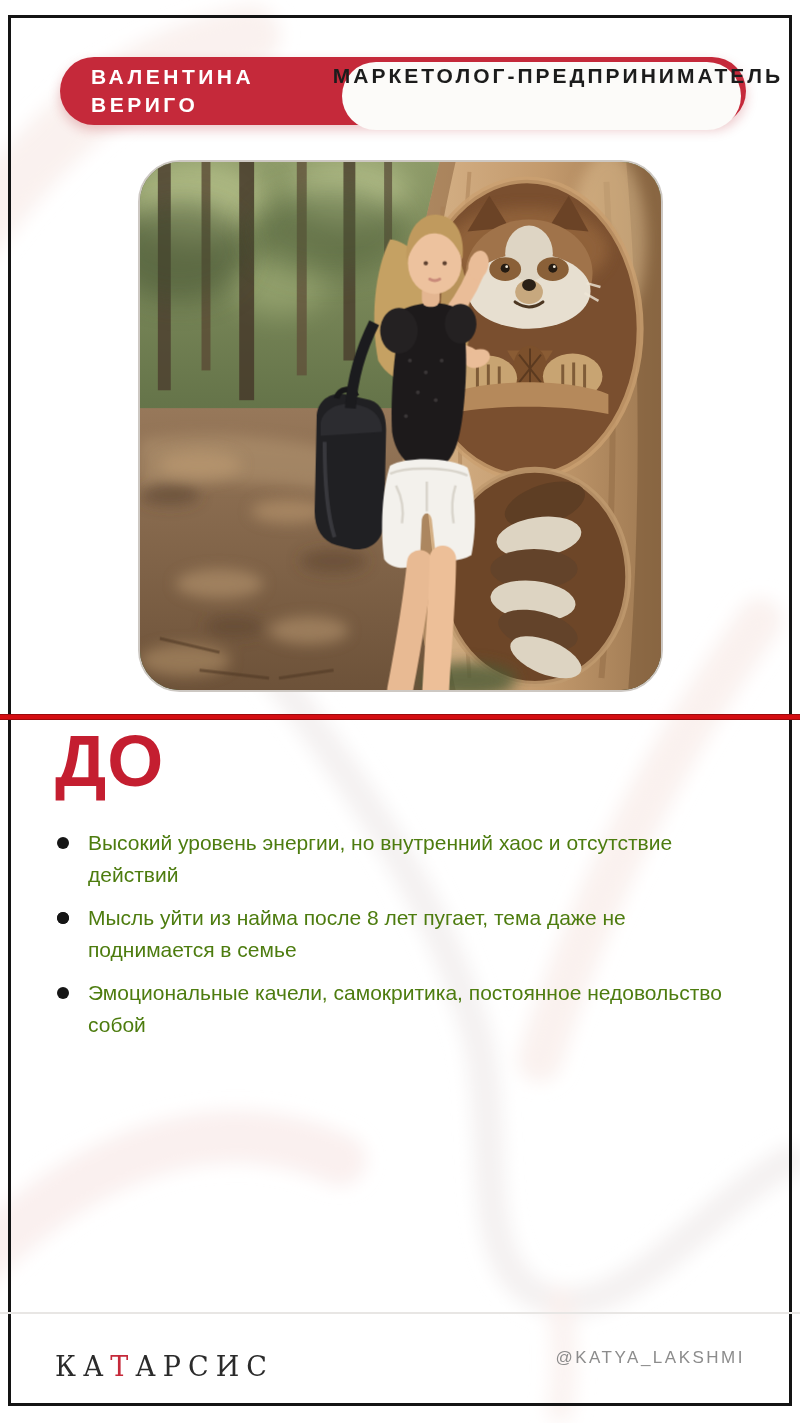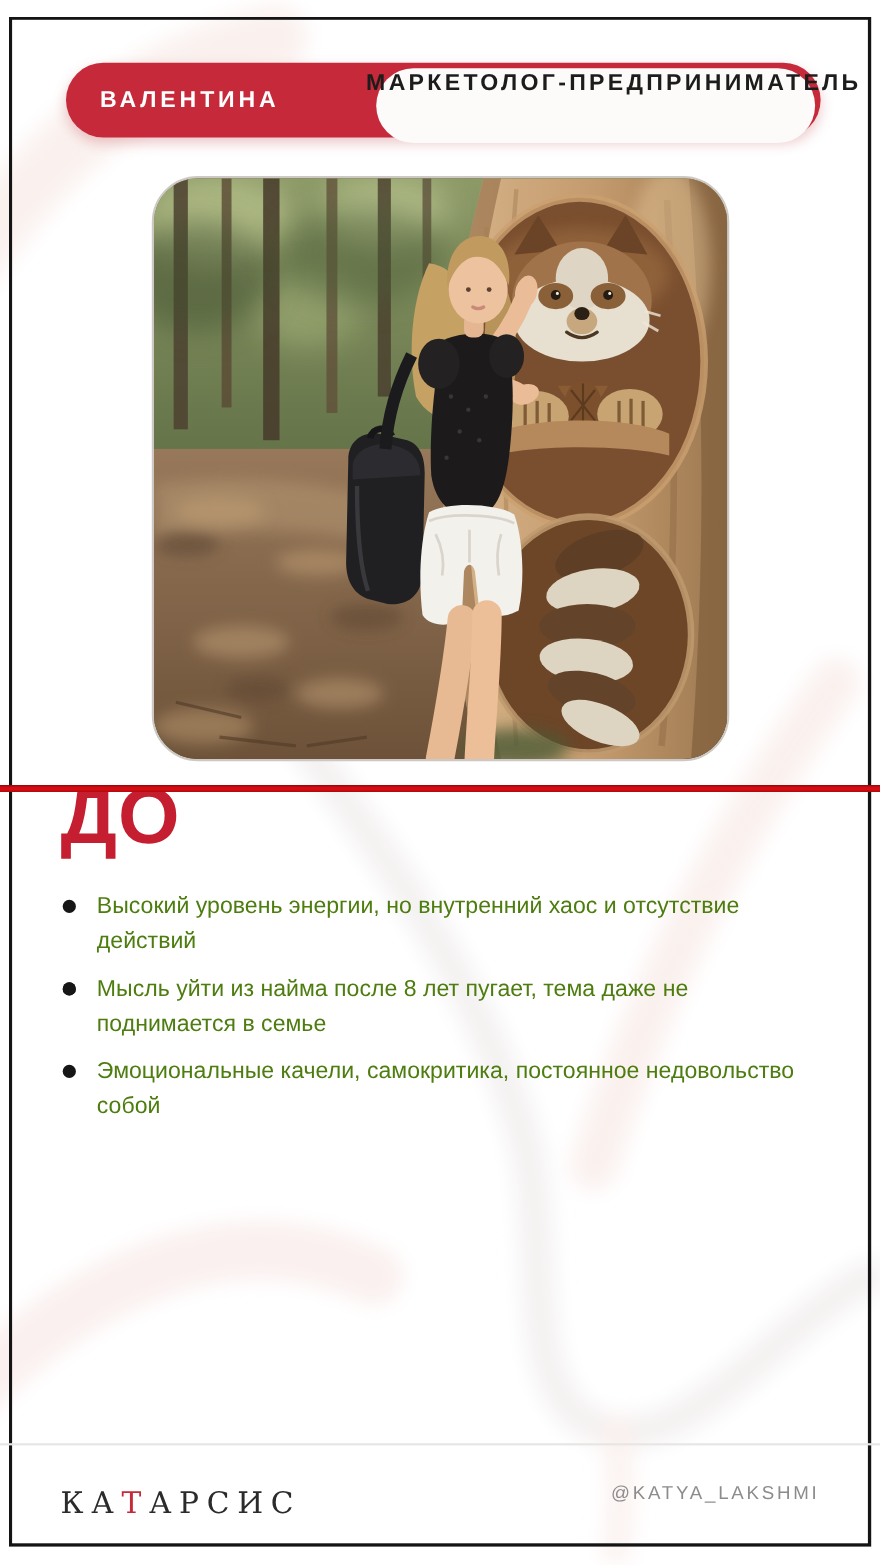--- a/index.html
+++ b/index.html
@@ -38,21 +38,21 @@
     background:#6b7a4f;
   }
   .photo svg{display:block;width:100%;height:100%;}
   
   .divider-red{
     position:absolute;left:0;top:714px;width:800px;height:6px;
     background:#d40d12;border-top:1px solid #9c090d;border-bottom:1px solid #9c090d;
     box-sizing:border-box;z-index:3;
   }
   
-  .before{position:absolute;left:55px;top:706px;width:700px;z-index:2;}
+  .before{position:absolute;left:55px;top:725px;width:700px;z-index:2;}
   .before h1{
     margin:0;font-size:72px;line-height:72px;font-weight:700;color:#c41e30;letter-spacing:1px;
   }
   .before ul{list-style:none;margin:30px 0 0 0;padding:0;}
   .before li{
     position:relative;padding-left:33px;margin:0 0 11px 0;
     font-size:21px;line-height:32px;color:#4d7c0f;
   }
   .dot{
     position:absolute;left:2px;top:10px;width:12px;height:12px;border-radius:50%;background:#161616;
@@ -88,20 +88,21 @@
       <path d="M-30 1270 C 90 1150, 220 1105, 340 1160" stroke="#f9edec" stroke-width="52" opacity="0.85"></path>
       <path d="M560 1300 C 565 1340, 565 1380, 560 1410" stroke="#faf0ee" stroke-width="26" opacity="0.8"></path>
     </g>
   </svg>
 
   <div class="card-frame"></div>
 
   <header class="header-pill">
     <div class="person-name">
       <span>ВАЛЕНТИНА</span>
+      <span>ВЕРИГО</span>
     </div>
     <div class="role-pill">
       <span class="role-line">МАРКЕТОЛОГ-</span>
       <span class="role-line">ПРЕДПРИНИМАТЕЛЬ</span>
     </div>
   </header>
 
   <figure class="photo" role="img" aria-label="Светловолосая женщина в чёрном кружевном топе и белых шортах стоит в лесу у ствола дерева с вырезанной фигурой енота">
     <svg viewBox="0 0 525 532" preserveAspectRatio="none">
       <defs>

